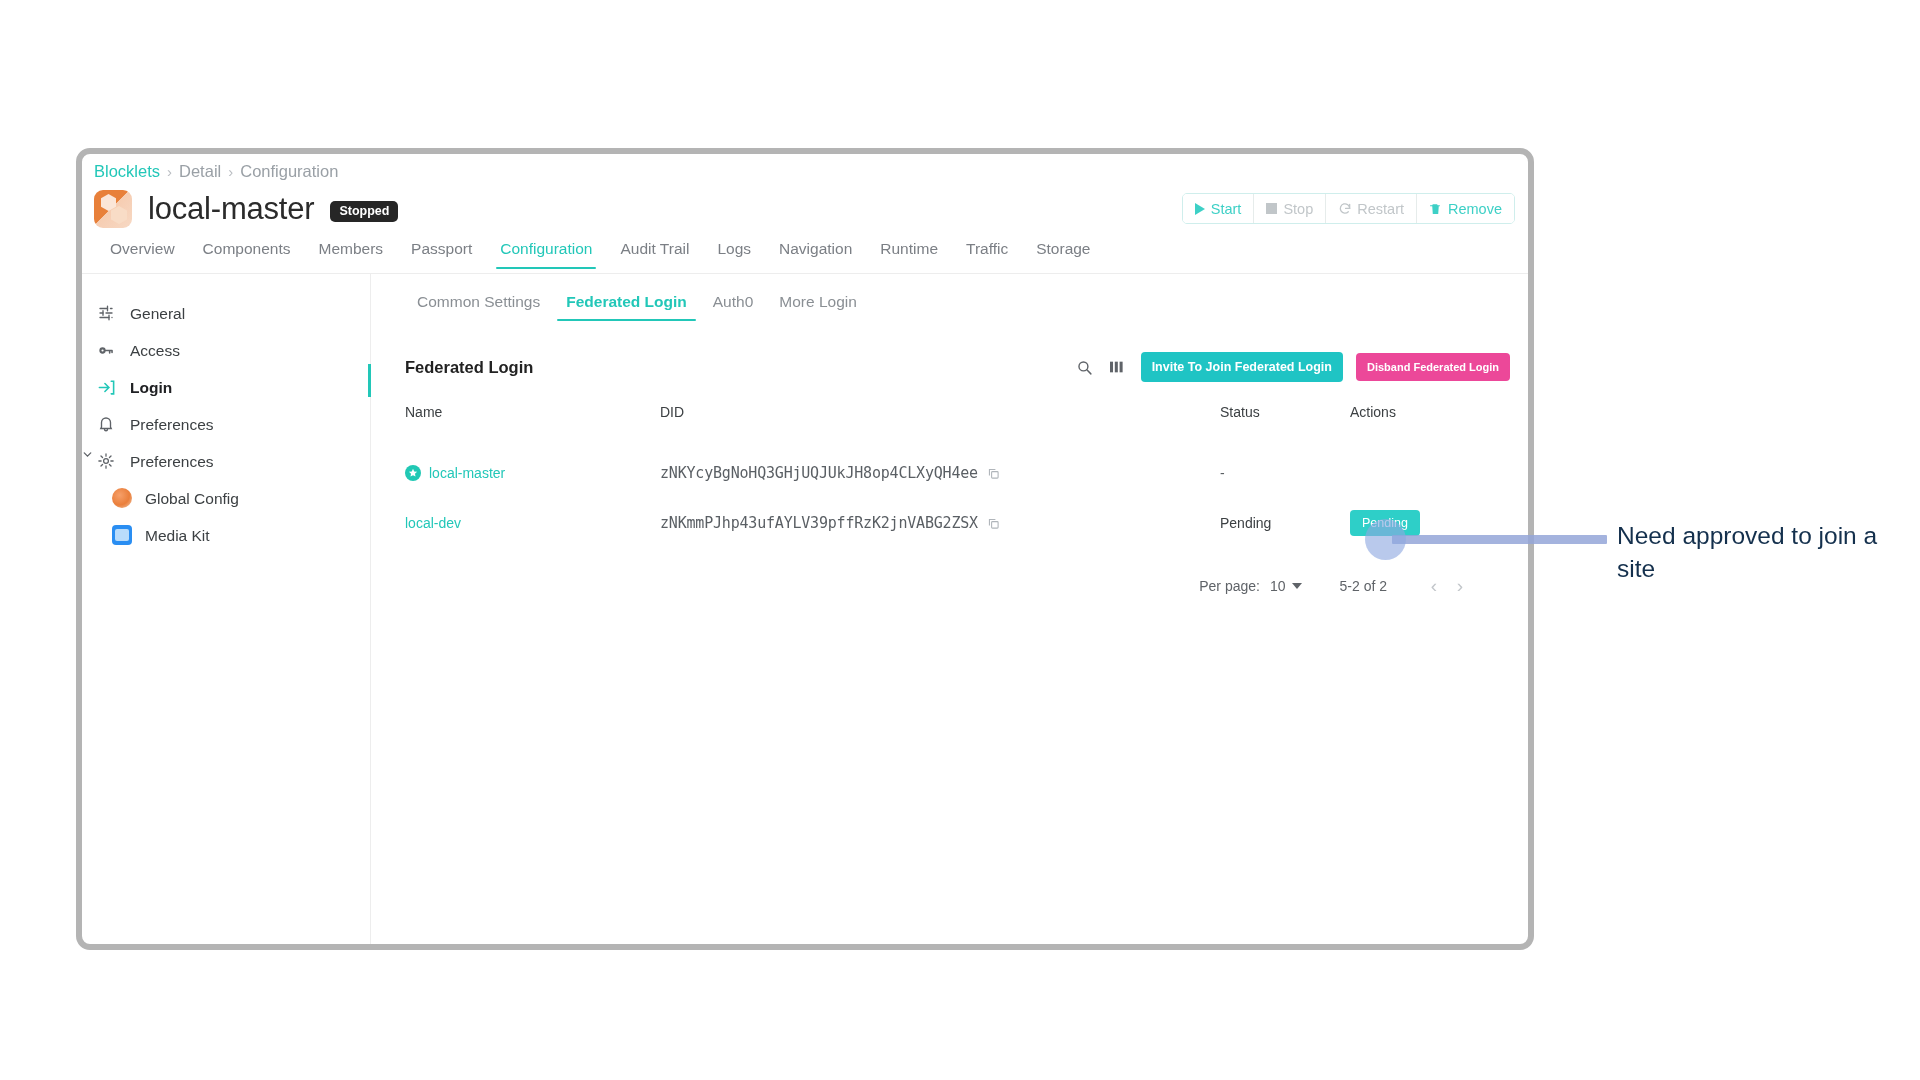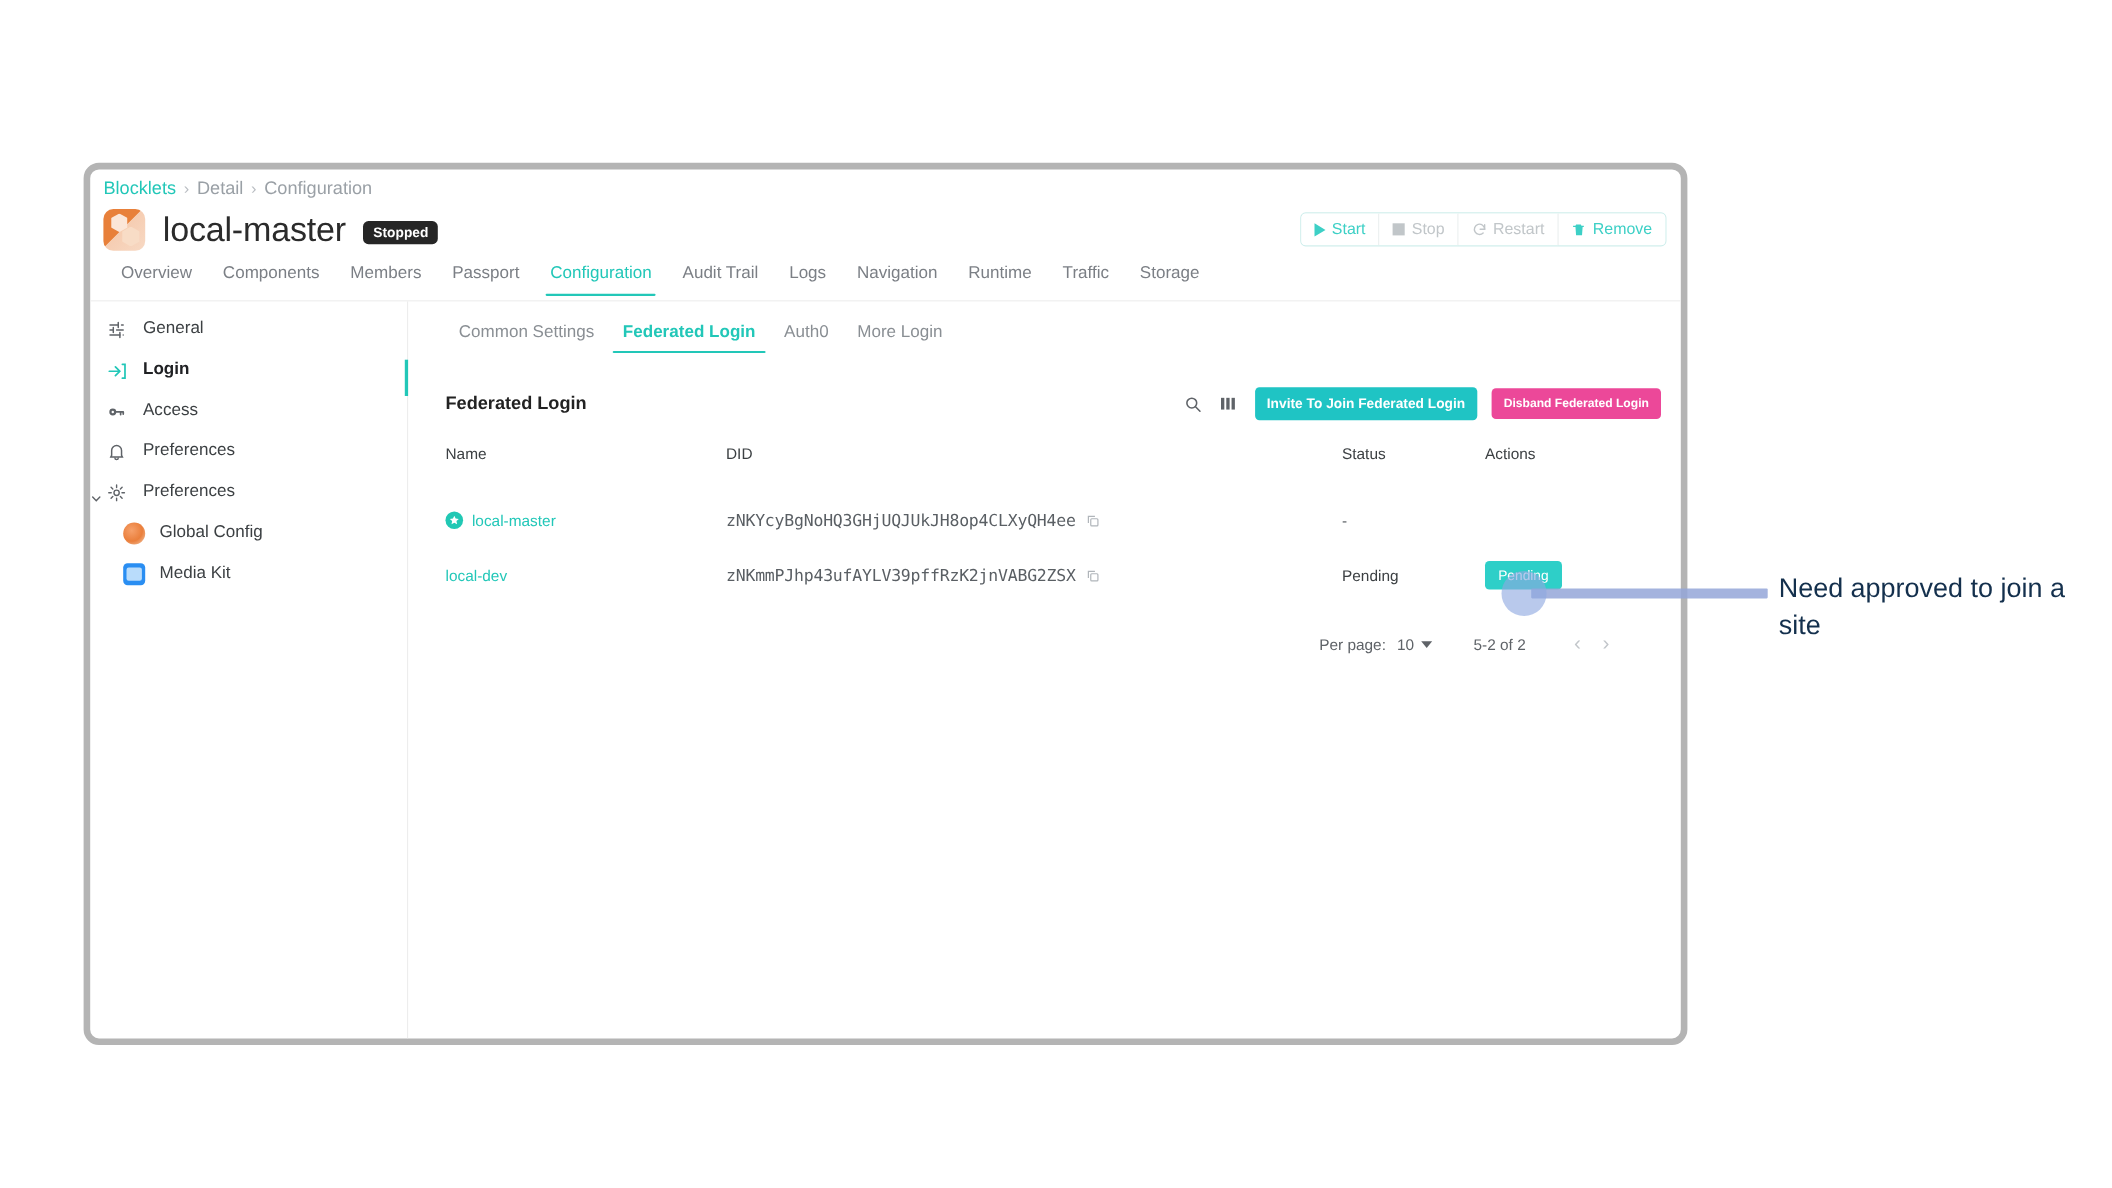--- a/index.html
+++ b/index.html
@@ -100,21 +100,21 @@
   }
 
   
   .body { position:absolute; left:0; right:0; top:120px; bottom:0; }
   .sidebar {
     position:absolute; left:0; top:0; bottom:0; width:289px;
     border-right: 1px solid #ededed;
     padding-top: 16px;
   }
   .side-item {
-    display:flex; align-items:flex-start; gap:14px;
+    display:flex; align-items:flex-end; gap:14px;
     height: 33px; padding-left: 14px; cursor: pointer;
     font-size: 15.5px; color:#3c4043; position: relative;
     margin-bottom: 4px;
   }
   .side-item.active { font-weight: bold; color:#202124; }
   .side-item.active::after {
     content:""; position:absolute; right:-1px; top:0px; width:3px; height:33px;
     background:#22c7b8;
   }
   .side-ico { width:20px; height:20px; flex:none; display:flex; align-items:center; justify-content:center; color:#5f6368; }
@@ -294,39 +294,39 @@
         <div class="side-item">
           <span class="side-ico">
             <svg width="18" height="18" viewBox="0 0 24 24" fill="none" stroke="#5f6368" stroke-width="1.8" stroke-linecap="round">
               <path d="M4 6h10M18 6h2M4 12h4M12 12h8M4 18h12M20 18h0"></path>
               <path d="M14 3v6M8 9v6M16 15v6"></path>
             </svg>
           </span>
           <span>General</span>
         </div>
 
-        <div class="side-item active">
-          <span class="side-ico">
-            <svg width="19" height="19" viewBox="0 0 24 24" fill="none" stroke="#22c7b8" stroke-width="2" stroke-linecap="round">
-              <path d="M3 12h11M10 7l5 5-5 5"></path>
-              <path d="M18 4h3v16h-3"></path>
-            </svg>
-          </span>
-          <span>Login</span>
-        </div>
-
         <div class="side-item">
           <span class="side-ico">
             <svg width="19" height="19" viewBox="0 0 24 24" fill="none" stroke="#5f6368" stroke-width="2">
               <circle cx="7" cy="12" r="4" fill="#5f6368" stroke="none"></circle>
               <circle cx="7" cy="12" r="1.4" fill="#fff" stroke="none"></circle>
               <path d="M11 12h8M16 12v3M19 12v2.4" stroke-linecap="round"></path>
             </svg>
           </span>
           <span>Access</span>
+        </div>
+
+        <div class="side-item active">
+          <span class="side-ico">
+            <svg width="19" height="19" viewBox="0 0 24 24" fill="none" stroke="#22c7b8" stroke-width="2" stroke-linecap="round">
+              <path d="M3 12h11M10 7l5 5-5 5"></path>
+              <path d="M18 4h3v16h-3"></path>
+            </svg>
+          </span>
+          <span>Login</span>
         </div>
 
         <div class="side-item">
           <span class="side-ico">
             <svg width="18" height="18" viewBox="0 0 24 24" fill="none" stroke="#5f6368" stroke-width="1.8" stroke-linecap="round">
               <path d="M6 16V10a6 6 0 0 1 12 0v6l1 2H5l1-2z"></path>
               <path d="M10 19a2 2 0 0 0 4 0"></path>
             </svg>
           </span>
           <span>Preferences</span>

